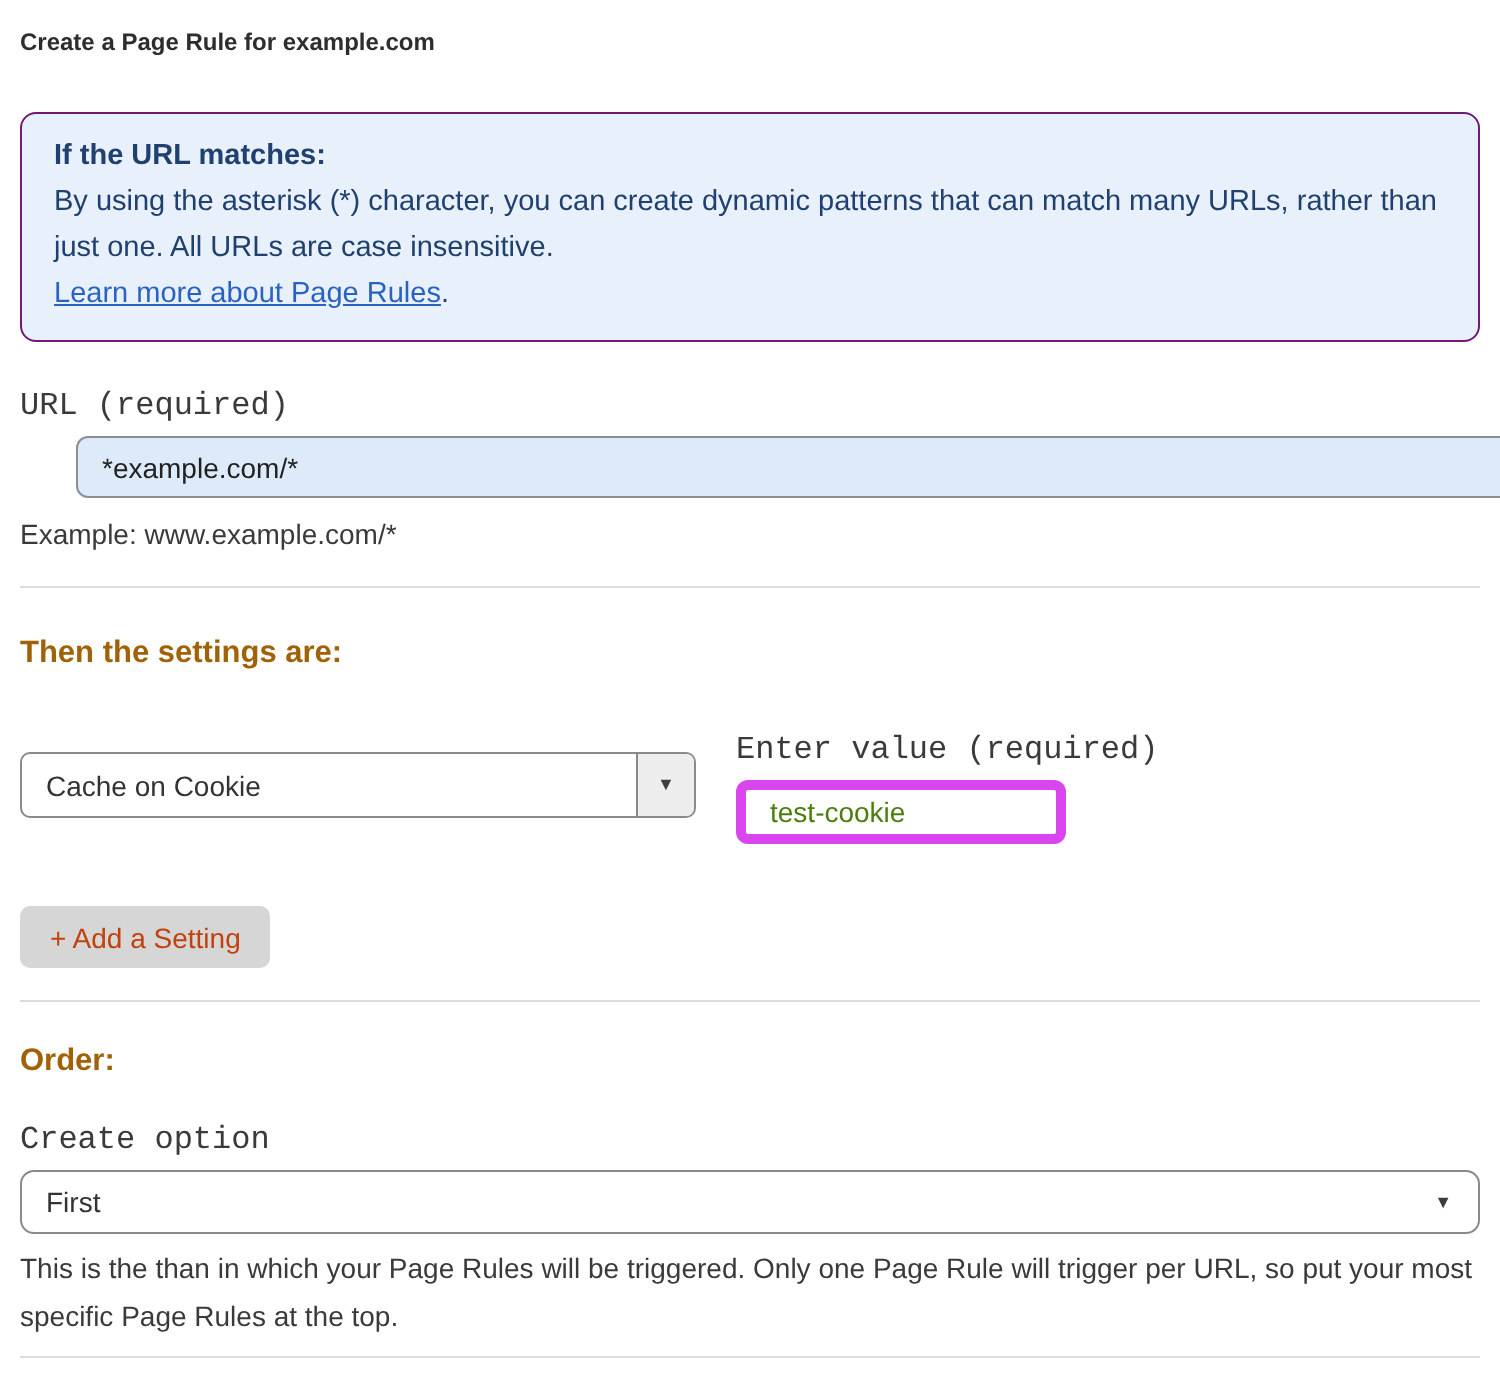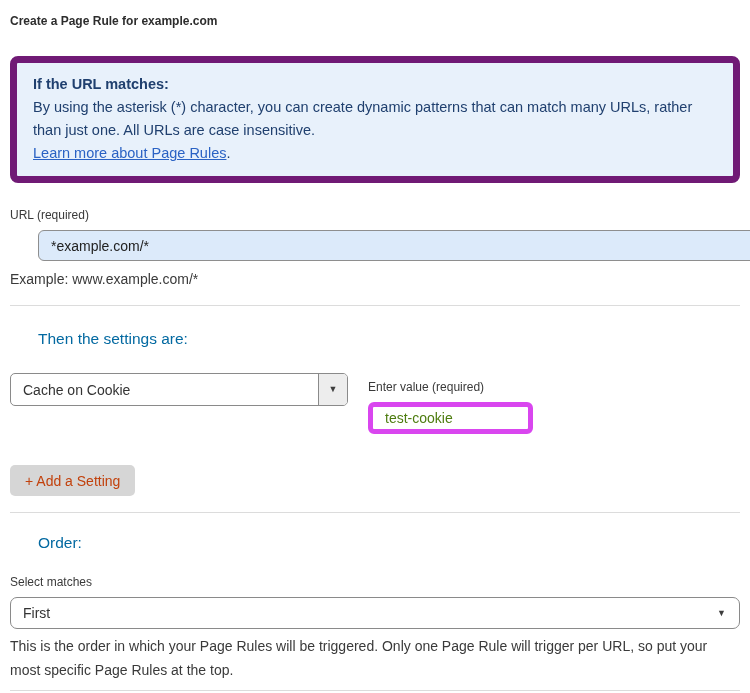--- a/index.html
+++ b/index.html
@@ -17,40 +17,41 @@
   h1.page-title {
     font-size: 12px;
     line-height: 24px;
     font-weight: 700;
     color: #2d2d2d;
   }
   
   .info-box {
     margin-top: 23px;
     background: #e8f1fb;
-    border: 7px solid #701a75;
+    border: 1px solid #701a75;
     border-radius: 8px;
     padding: 10px 16px 11px 16px;
     color: #20406f;
     font-size: 14.5px;
     line-height: 23px;
   }
   .info-heading { font-weight: 700; }
   .info-link {
     color: #2a62c4;
     text-decoration: underline;
     cursor: pointer;
   }
   .info-link-suffix { color: #20406f; }
   
   .field-label {
     display: block;
-    font-size: 12px;
+    font-size: 16px;
     color: #3a3a3a;
     line-height: 17px;
+    font-family: Liberation Mono, monospace;
   }
   .hint {
     font-size: 14px;
     color: #3a3a3a;
     line-height: 24px;
   }
   
   .url-label { margin-top: 24px; }
   .url-input {
     margin-top: 6px;
@@ -71,37 +72,36 @@
     border: none;
     border-top: 1px solid #dcdcdc;
     height: 0;
   }
   .divider-1 { margin-top: 14px; }
   .divider-2 { margin-top: 16px; }
   .divider-3 { margin-top: 8px; }
   
   h2.section-heading {
     font-size: 15.5px;
-    font-weight: 400;
-    color: #0369a1;
+    font-weight: 700;
+    color: #a16207;
     line-height: 19px;
-    margin-left: 28px;
   }
   .settings-heading { margin-top: 23px; }
   .order-heading { margin-top: 20px; }
   
   .settings-row {
     margin-top: 24px;
     display: flex;
     align-items: flex-start;
   }
   .setting-col { width: 338px; }
   .value-col { margin-left: 20px; padding-top: 7px; }
   .custom-select {
-    margin-top: 1px;
+    margin-top: 16px;
     height: 33px;
     border: 1px solid #8a8a8a;
     border-radius: 5px;
     background: #ffffff;
     display: flex;
     align-items: center;
     cursor: pointer;
     overflow: hidden;
   }
   .custom-select .select-value {
@@ -198,24 +198,24 @@
       <input class="value-input" type="text" value="test-cookie" style="">
     </div>
   </div>
 
   <button class="gray-btn add-setting-btn">+ Add a Setting</button>
 
   <hr class="divider divider-2">
 
   <h2 class="section-heading order-heading">Order:</h2>
 
-  <label class="field-label order-select-label">Select matches</label>
+  <label class="field-label order-select-label">Create option</label>
   <div class="custom-select order-select">
     <span class="select-value">First</span>
     <span class="arrow-glyph plain-arrow">▼</span>
   </div>
-  <p class="hint order-hint">This is the order in which your Page Rules will be triggered. Only one Page Rule will trigger per URL, so put your most specific Page Rules at the top.</p>
+  <p class="hint order-hint">This is the than in which your Page Rules will be triggered. Only one Page Rule will trigger per URL, so put your most specific Page Rules at the top.</p>
 
   <hr class="divider divider-3">
 
   
 
 </div>
 
 </body></html>

